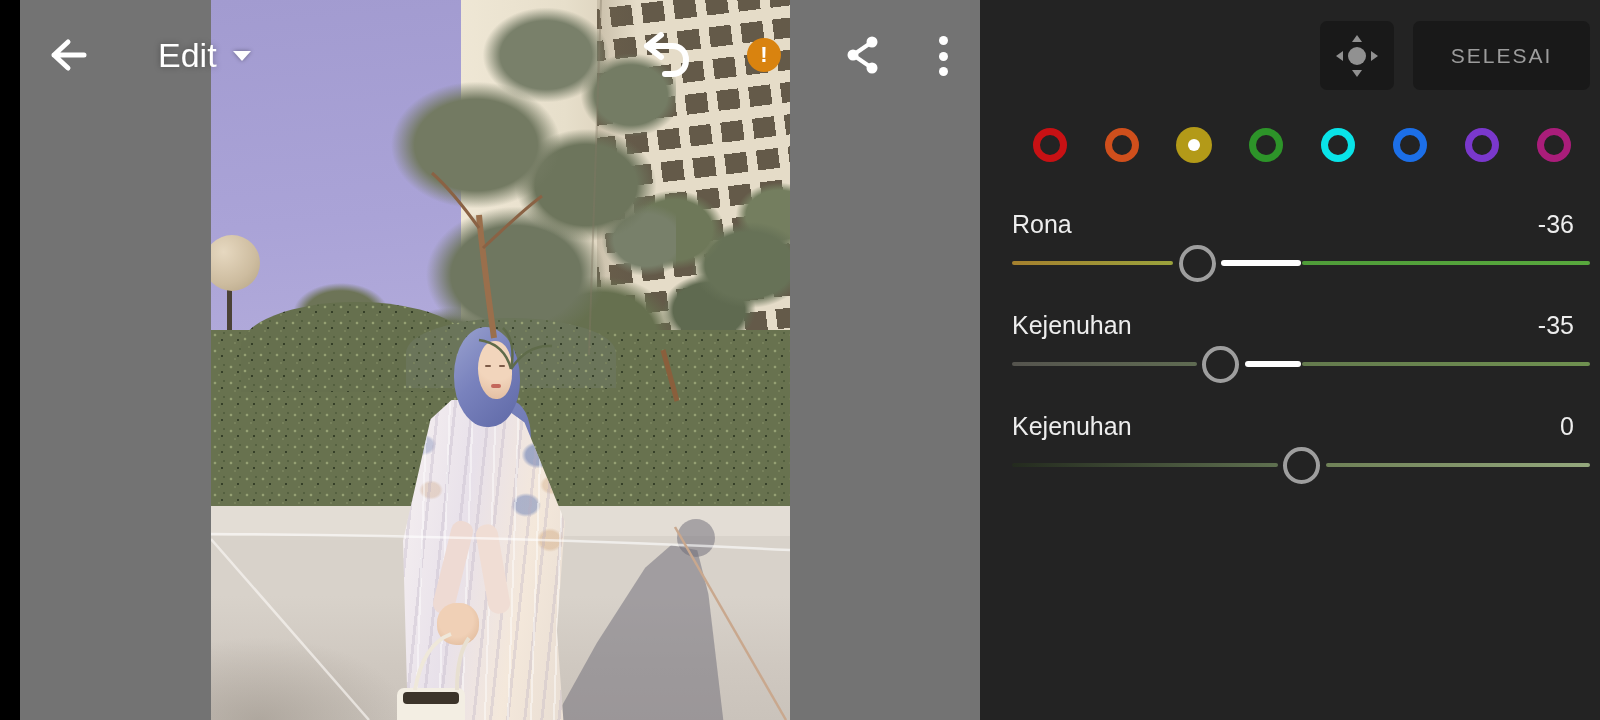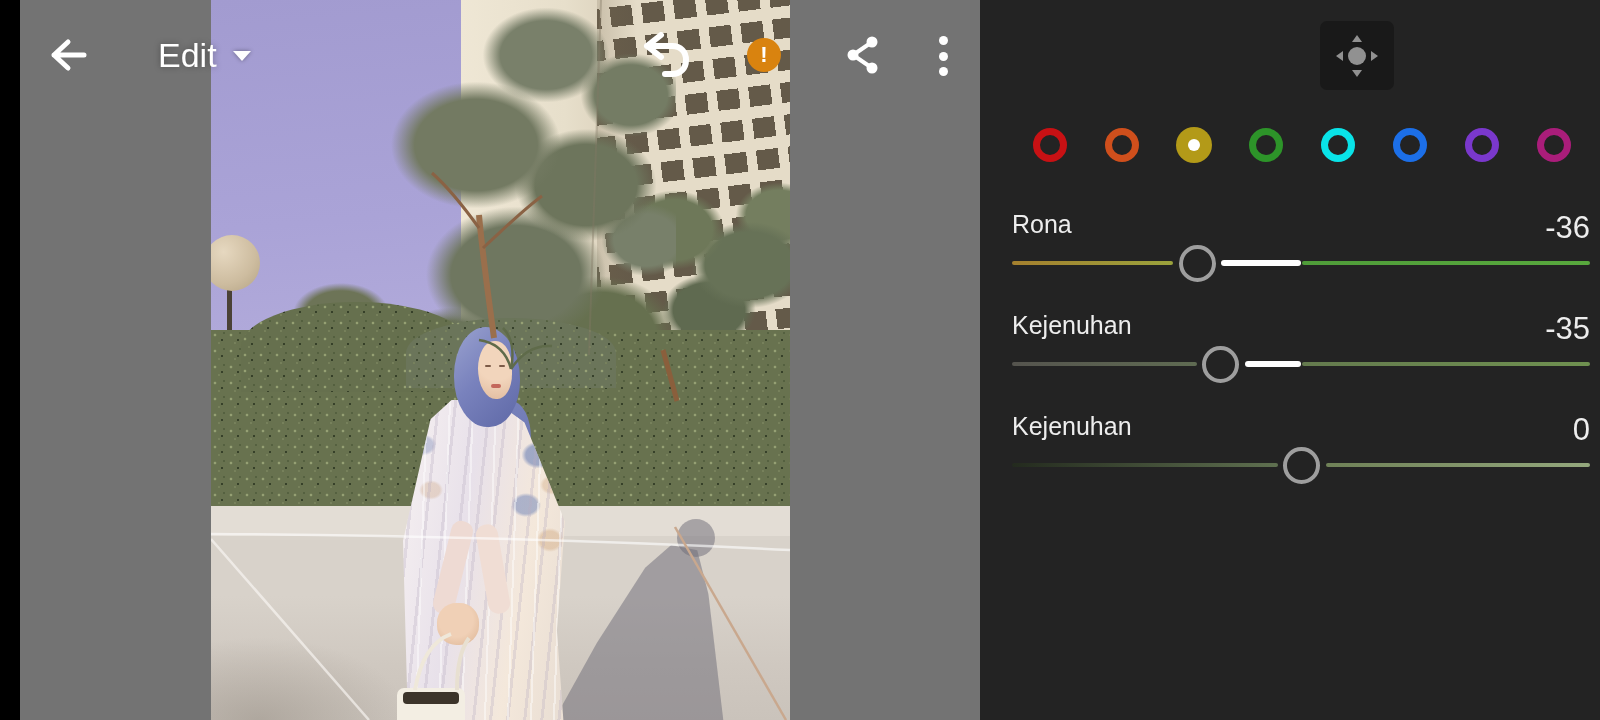--- a/index.html
+++ b/index.html
@@ -114,21 +114,21 @@
   .done-btn { left:433px; top:21px; width:177px; height:69px; color:#9c9c9c; font-size:21px; letter-spacing:2px;
     font-family:"Liberation Sans",sans-serif; }
   .dots-row { position:absolute; left:51px; top:126px; width:542px; height:38px; display:flex; justify-content:space-between; }
   .dot-cell { width:38px; height:38px; display:flex; align-items:center; justify-content:center; cursor:pointer; }
   .dot-ring { width:34px; height:34px; border-radius:50%; border:7px solid var(--c); }
   .dot-fill { width:36px; height:36px; border-radius:50%; background:var(--c); display:flex; align-items:center; justify-content:center; }
   .dot-center { width:12px; height:12px; border-radius:50%; background:#fff; }
   .sliders { position:absolute; left:0; top:200px; width:640px; }
   .srow { position:absolute; left:0; width:640px; height:101px;padding-left:40px; }
   .srow .lab { position:absolute; left:32px; top:10px; font-size:25px; color:#ededed; }
-  .srow .val { position:absolute; right:30px; top:10px; font-size:31px; color:#ededed; }
+  .srow .val { position:absolute; right:46px; top:10px; font-size:25px; color:#ededed; }
   .track { position:absolute; left:32px; top:60px; width:578px; height:6px; cursor:pointer; }
   .seg { position:absolute; top:1px; height:4px; border-radius:2px; }
   .seg.white { top:0; height:6px; background:#fff; border-radius:3px; }
   .handle { position:absolute; top:-15px; width:37px; height:37px; border-radius:50%; border:4px solid #9e9e9e; background:transparent; cursor:grab; }
 </style>
 </head>
 <body>
 
 <div class="stage">
 
@@ -236,20 +236,21 @@
     <button class="pbtn target-btn">
       <svg width="46" height="46" viewBox="0 0 46 46">
         <circle cx="23" cy="23" r="9" fill="#919191"></circle>
         <polygon points="18,9 28,9 23,2" fill="#919191"></polygon>
         <polygon points="18,37 28,37 23,44" fill="#919191"></polygon>
         <polygon points="9,18 9,28 2,23" fill="#919191"></polygon>
         <polygon points="37,18 37,28 44,23" fill="#919191"></polygon>
       </svg>
     </button>
 
+    <button class="pbtn done-btn">SELESAI</button>
 
     <div class="dots-row">
         <div class="dot-cell">
           <div class="dot-ring" style="--c: #c81114;"></div>
         </div>
         <div class="dot-cell">
           <div class="dot-ring" style="--c: #cf4f1c;"></div>
         </div>
         <div class="dot-cell">
           <div class="dot-fill" style="--c: #b39a18;">

